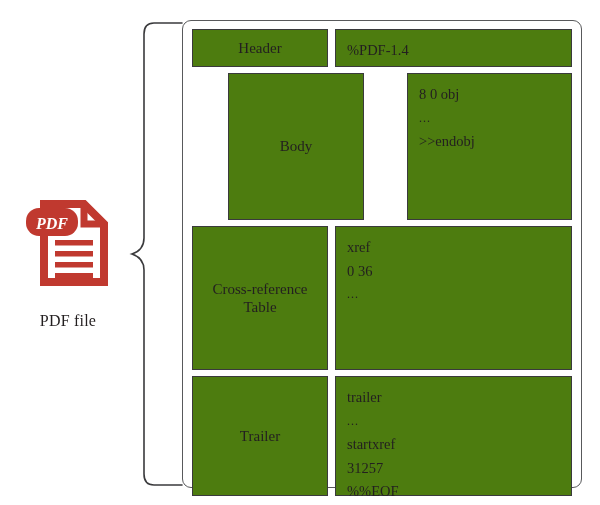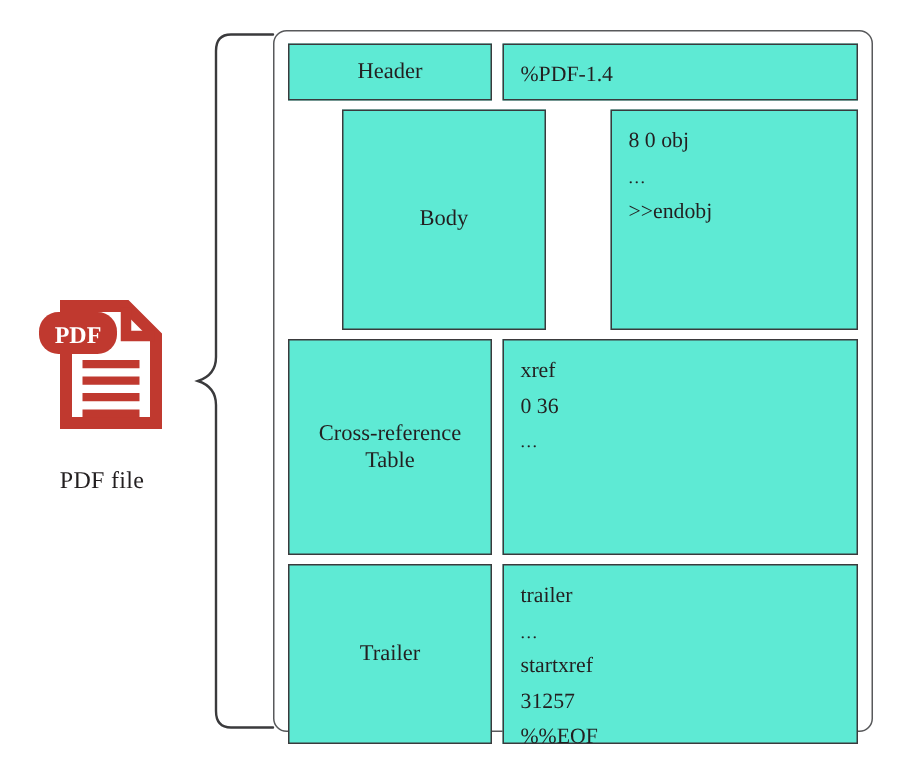--- a/index.html
+++ b/index.html
@@ -22,20 +22,21 @@
     position: absolute;
     left: 8px;
     top: 200px;
     width: 120px;
   }
   #pdf-icon-wrap {
     position: relative;
     width: 88px;
     height: 106px;
     margin: 0 auto;
+    font-style: italic;
   }
   #pdf-icon-wrap svg { display: block; }
 
   #pdf-caption {
     text-align: center;
     font-size: 16px;
     margin-top: 6px;
     letter-spacing: .2px;
     color: #231f20;
   }
@@ -66,21 +67,21 @@
   .struct-row {
     display: flex;
     gap: 7px;
     margin-bottom: 6px;
   }
   .struct-row:last-child { margin-bottom: 0; }
 
   .cell {
     border: 1.4px solid #3a3a3c;
     box-sizing: border-box;
-    background: #5eead4;
+    background: #4d7c0f;
   }
 
   .cell-label {
     width: 136px;
     flex: 0 0 136px;
     display: flex;
     align-items: center;
     justify-content: center;
     text-align: center;
     font-size: 15px;

